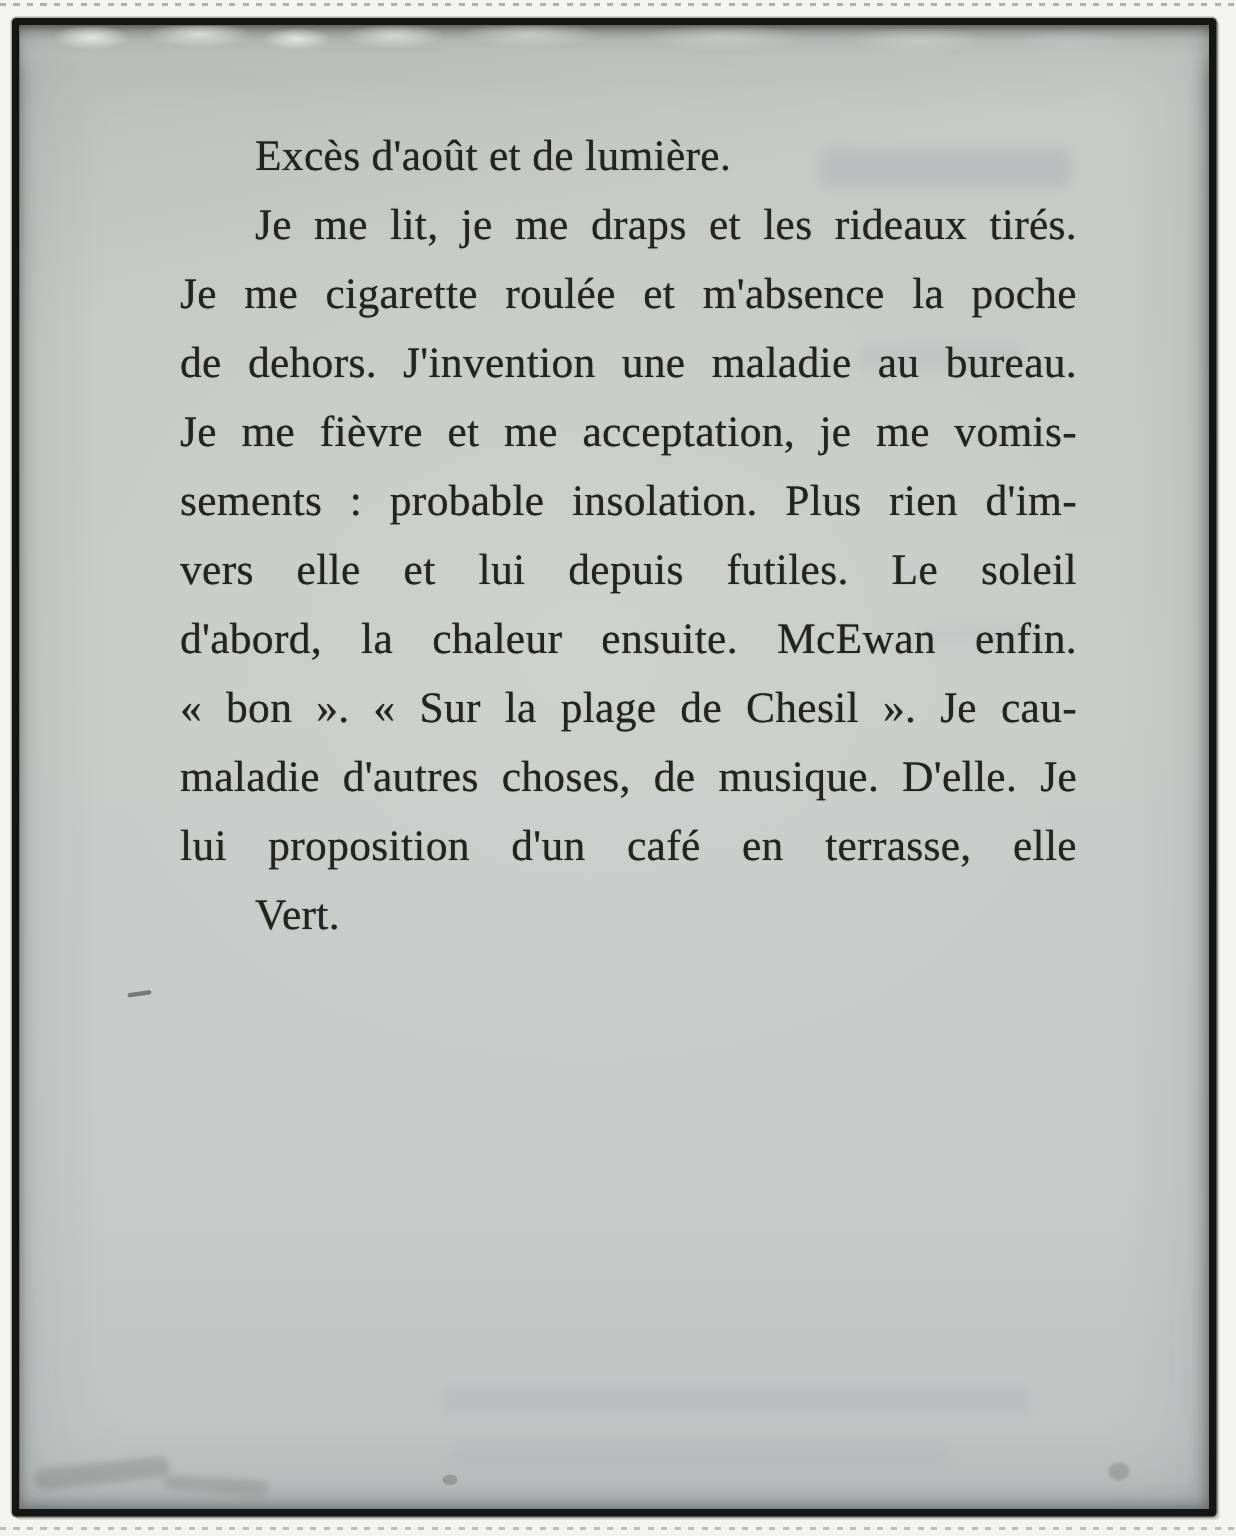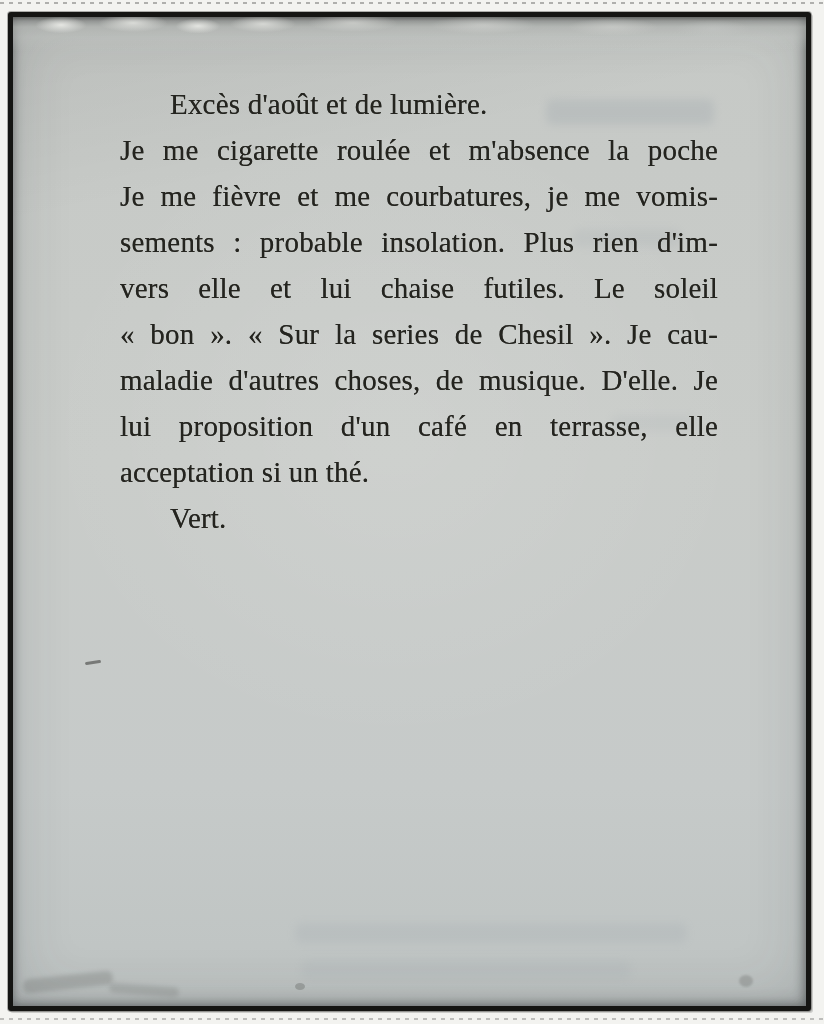--- a/index.html
+++ b/index.html
@@ -118,26 +118,28 @@
       <div class="ghost g5"></div>
 
       <div class="speck dash"></div>
       <div class="speck dot"></div>
       <div class="speck smudge1"></div>
       <div class="speck smudge2"></div>
       <div class="speck corner"></div>
 
       <div class="text-block">
           <div class="line indent">Excès d'août et de lumière.</div>
+          <div class="line just indent">Je me lit, je me draps et les rideaux tirés.</div>
           <div class="line just">Je me cigarette roulée et m'absence la poche</div>
-          <div class="line just">Je me fièvre et me courbatures, je me vomis-</div>
+          <div class="line just">de dehors. J'invention une maladie au bureau.</div>
+          <div class="line just">Je me fièvre et me acceptation, je me vomis-</div>
           <div class="line just">sements : probable insolation. Plus rien d'im-</div>
-          <div class="line just">vers elle et lui chaise futiles. Le soleil</div>
-          <div class="line just">« bon ». « Sur la series de Chesil ». Je cau-</div>
+          <div class="line just">vers elle et lui depuis futiles. Le soleil</div>
+          <div class="line just">d'abord, la chaleur ensuite. McEwan enfin.</div>
+          <div class="line just">« bon ». « Sur la plage de Chesil ». Je cau-</div>
           <div class="line just">maladie d'autres choses, de musique. D'elle. Je</div>
           <div class="line just">lui proposition d'un café en terrasse, elle</div>
-          <div class="line">acceptation si un thé.</div>
           <div class="line indent">Vert.</div>
         </div>
 
     </div>
   </div>
 </div>
 
 </body></html>

